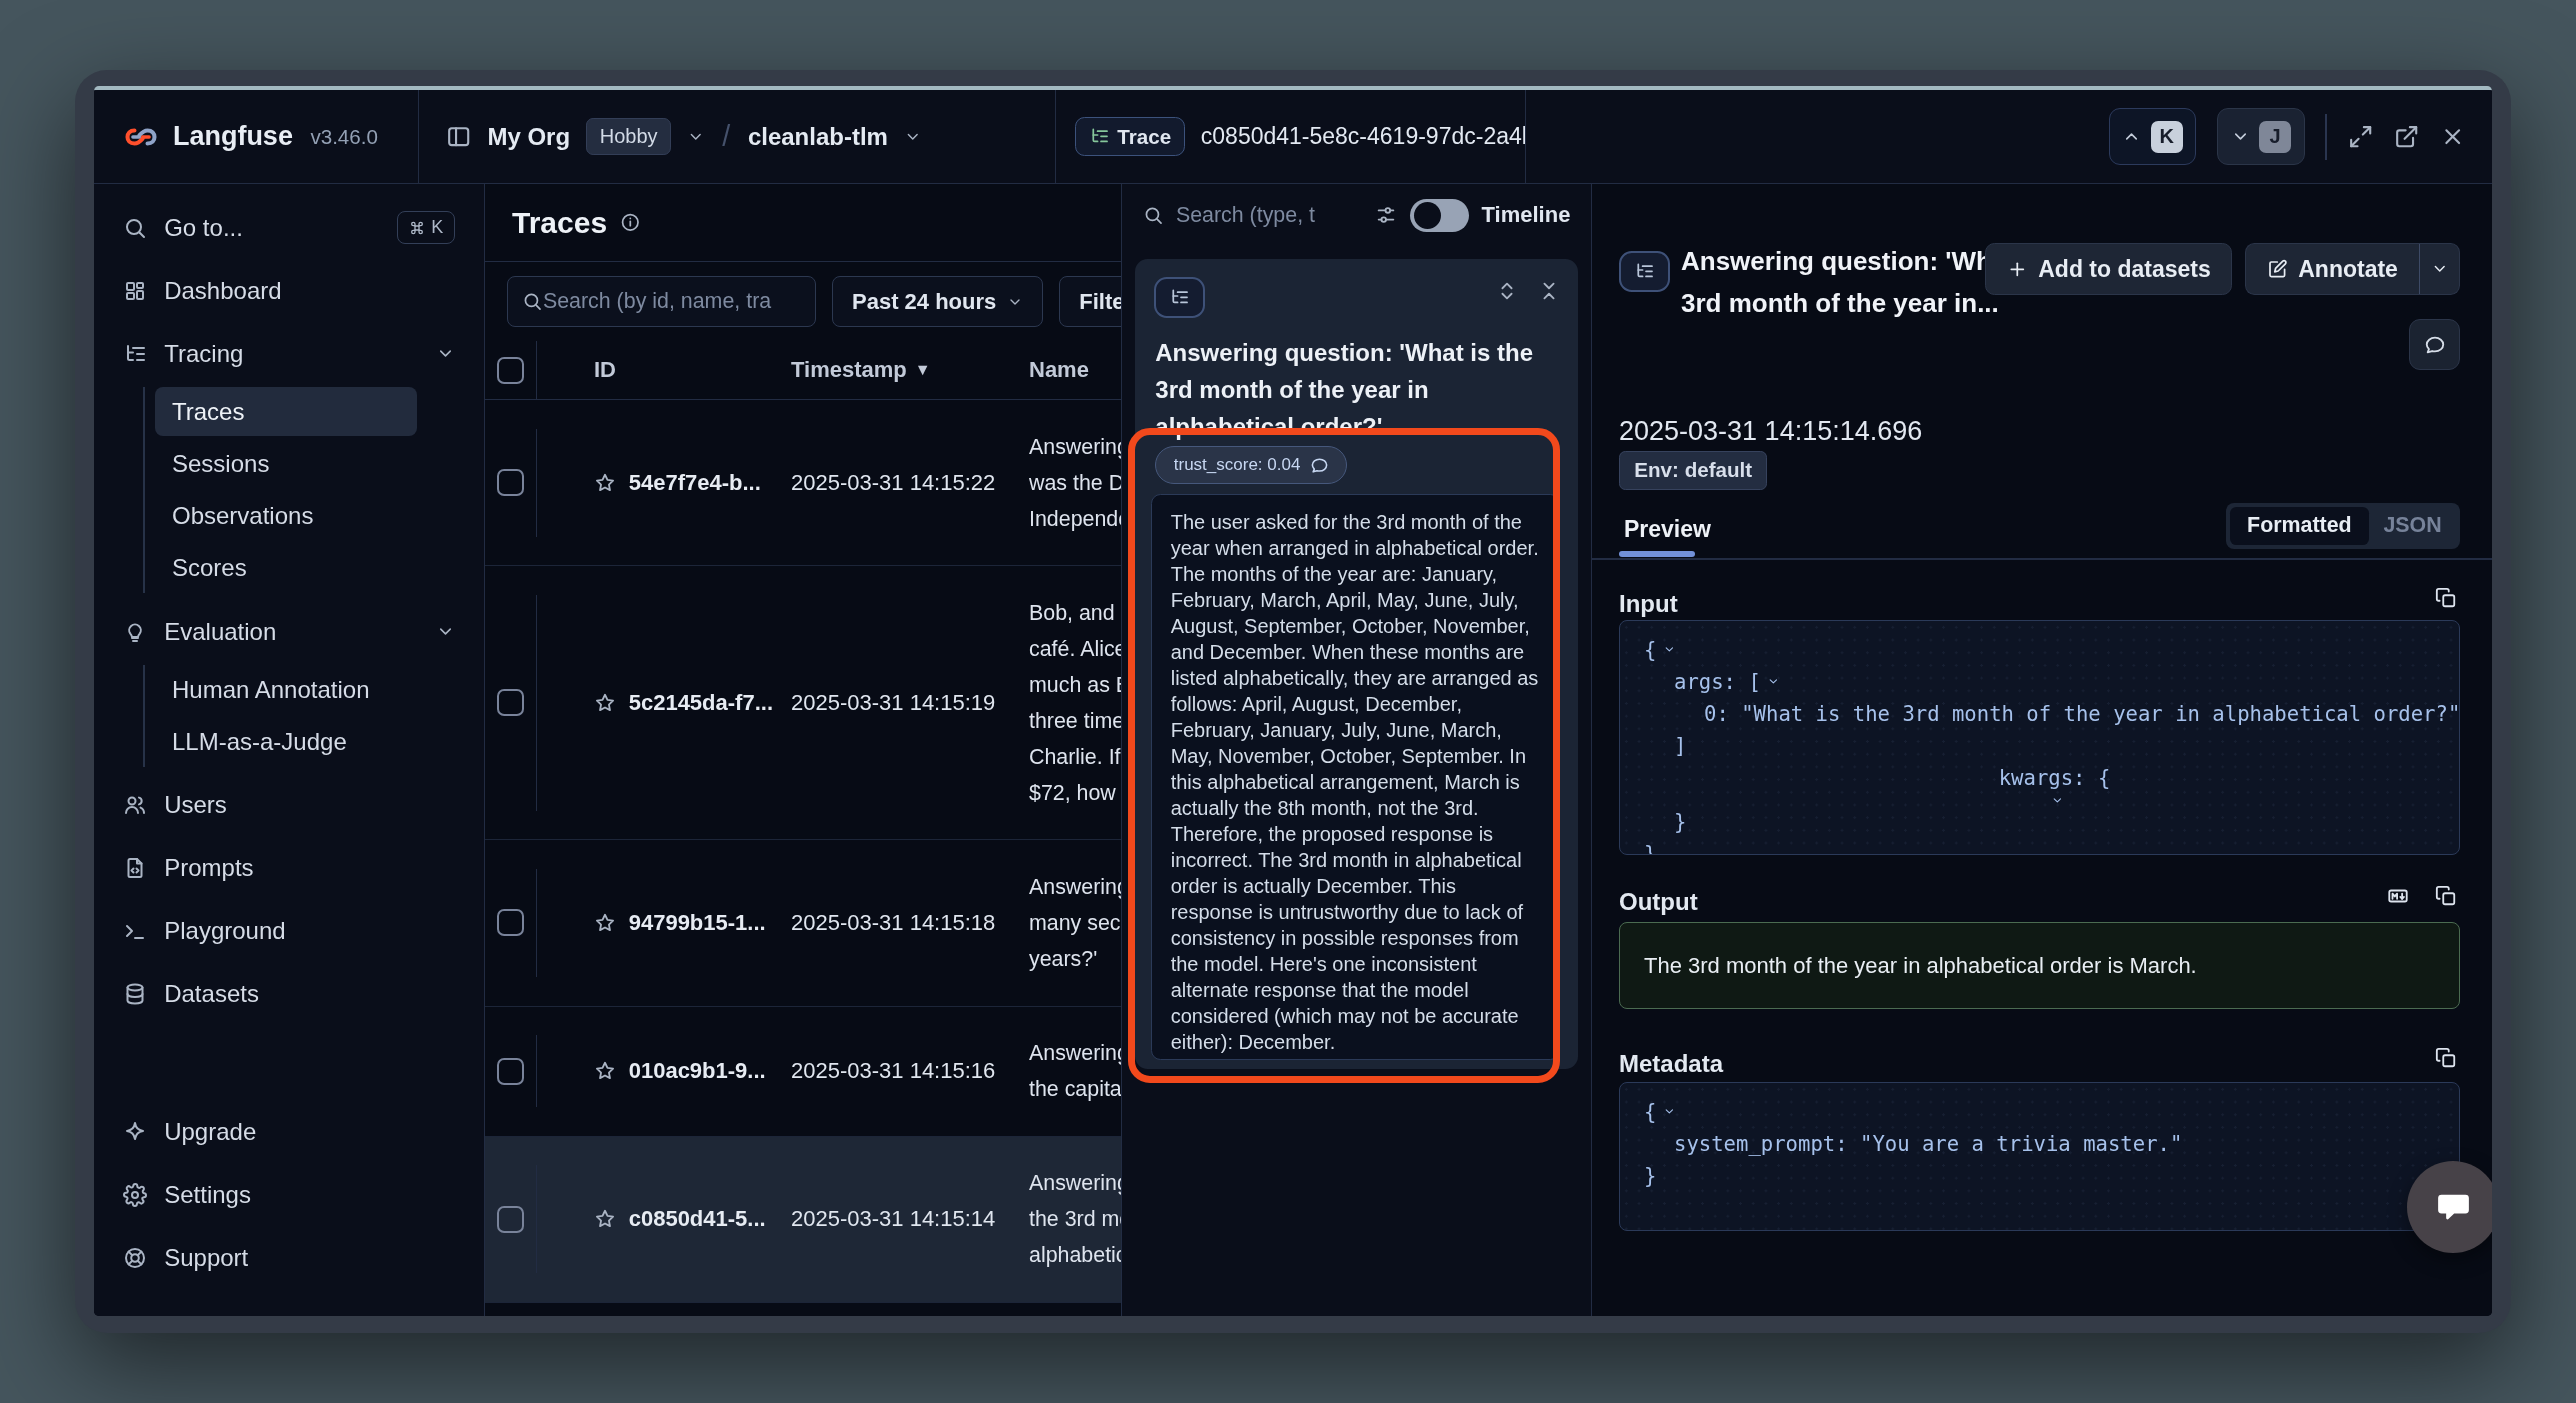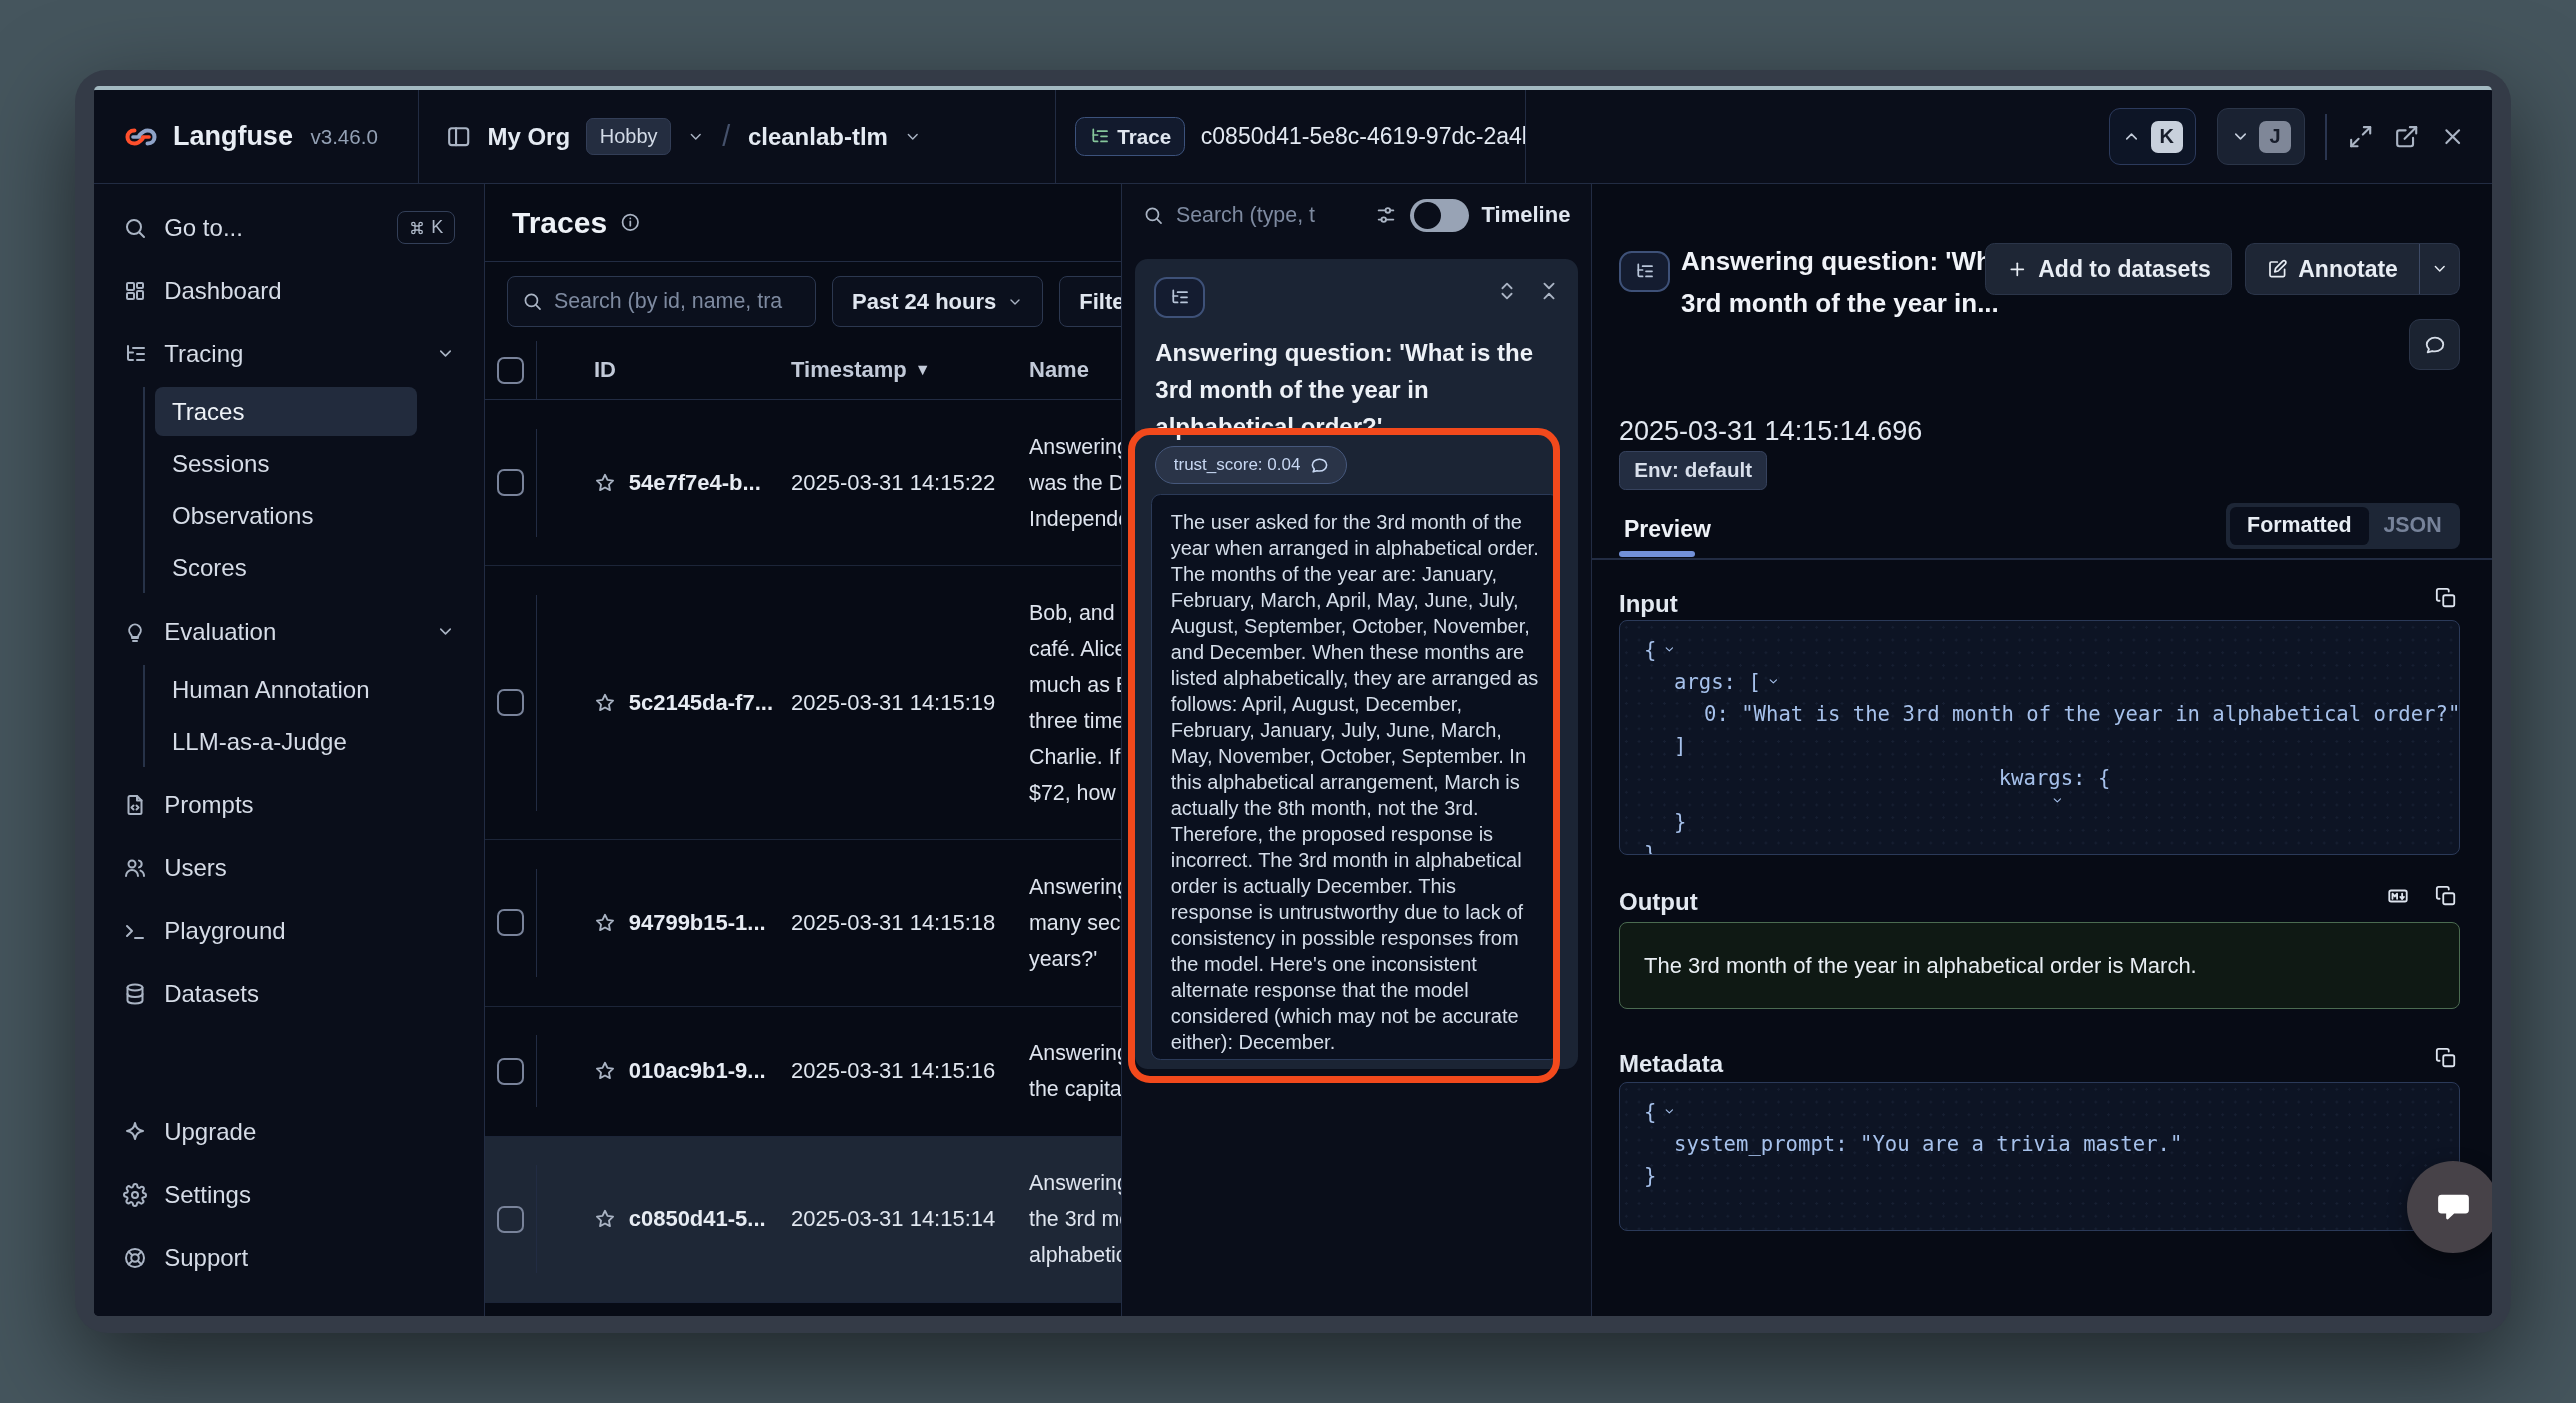--- a/index.html
+++ b/index.html
@@ -36,21 +36,21 @@
   .chev-r{margin-left:auto}
   .nav-children{margin:-3.2px 0 12.7px 33px;border-left:2.4px solid #273248;display:flex;flex-direction:column;gap:3.2px;padding-left:9.5px}
   .nav-child{height:49px;display:flex;align-items:center;padding:0 17.5px;font-size:24px;color:#d6dce7;border-radius:8px;cursor:pointer;width:262px;white-space:nowrap}
   .nav-child.active{background:#222b3d;color:#eef2f7}
   .spacer{flex:1}
   
   .traces{width:637px;flex:none;border-right:1.6px solid #222c43;background:#070b15;display:flex;flex-direction:column;overflow:hidden}
   .pt-row{height:78px;flex:none;display:flex;align-items:center;gap:12.7px;padding:0 27px;border-bottom:1.6px solid #222c43}
   .pt-title{font-size:30px;font-weight:700;color:#eef2f7}
   .toolbar{height:79px;flex:none;display:flex;align-items:center;gap:16px;padding:0 22px;overflow:hidden}
-  .searchbox{flex:0 0 309px;height:51px;border:1.6px solid #2c3850;background:#0b101d;border-radius:8px;display:flex;align-items:center;gap:11px;padding:0 14.3px;overflow:hidden;cursor:text}
+  .searchbox{flex:0 0 309px;height:51px;border:1.6px solid #2c3850;background:#0b101d;border-radius:8px;display:flex;align-items:center;padding:0 14.3px;overflow:hidden;cursor:text}
   .ph{font-size:21.4px;color:#7e8aa0;white-space:nowrap}
   .tbtn{height:51px;border:1.6px solid #2c3850;background:#0b101d;border-radius:8px;display:inline-flex;align-items:center;gap:11px;padding:0 19px;font-size:22px;font-weight:600;color:#e0e6ef;white-space:nowrap;cursor:pointer;flex:none}
   .thead{height:59px;flex:none;display:flex;align-items:center;border-bottom:1.6px solid #222c43;font-size:22px;font-weight:600;color:#c2cad8}
   .col-check{width:52px;flex:none;align-self:stretch;display:flex;align-items:center;justify-content:center;border-right:1.6px solid #222c43}
   .checkbox{width:27px;height:27px;border:2.4px solid #79839a;border-radius:7.1px;cursor:pointer}
   .col-id{flex:0 0 254px;padding-left:57px;display:flex;align-items:center;gap:12.7px;overflow:hidden}
   .col-ts{flex:0 0 238px;display:flex;align-items:center;gap:8px;white-space:nowrap}
   .col-name{flex:1;overflow:hidden}
   .sort{font-size:16px;color:#c2cad8}
   .rows{flex:1;overflow:hidden;display:flex;flex-direction:column}
@@ -302,38 +302,38 @@
            </div>
               <div class="nav-child">
              <span>LLM-as-a-Judge</span>
            </div>
             </div>
        <div>
 
        <div class="nav-item">
              <span class="ic i30 dim">
                   <svg viewBox="0 0 24 24" fill="none" stroke="currentColor" stroke-width="2" stroke-linecap="round" stroke-linejoin="round">
+                    <circle cx="9" cy="8" r="3.5"></circle>
+                    <path d="M3 20c0-3.3 2.7-6 6-6s6 2.7 6 6"></path>
+                    <path d="M16 4.6a3.5 3.5 0 0 1 0 6.8"></path>
+                    <path d="M17.5 14.6c2 .8 3.5 2.9 3.5 5.4"></path>
+                  </svg>
+                </span>
+             <span class="nav-label">Users</span>
+           </div>
+              <div class="nav-item">
+             <span class="ic i30 dim">
+                  <svg viewBox="0 0 24 24" fill="none" stroke="currentColor" stroke-width="2" stroke-linecap="round" stroke-linejoin="round">
                     <path d="M14 3H7a1.5 1.5 0 0 0-1.5 1.5v15A1.5 1.5 0 0 0 7 21h10a1.5 1.5 0 0 0 1.5-1.5V7.5z"></path>
                     <path d="M14 3v4.5h4.5"></path>
                     <path d="M10.5 12.5l-2 2 2 2"></path>
                     <path d="M13.5 12.5l2 2-2 2"></path>
                   </svg>
                 </span>
              <span class="nav-label">Prompts</span>
-           </div>
-              <div class="nav-item">
-             <span class="ic i30 dim">
-                  <svg viewBox="0 0 24 24" fill="none" stroke="currentColor" stroke-width="2" stroke-linecap="round" stroke-linejoin="round">
-                    <circle cx="9" cy="8" r="3.5"></circle>
-                    <path d="M3 20c0-3.3 2.7-6 6-6s6 2.7 6 6"></path>
-                    <path d="M16 4.6a3.5 3.5 0 0 1 0 6.8"></path>
-                    <path d="M17.5 14.6c2 .8 3.5 2.9 3.5 5.4"></path>
-                  </svg>
-                </span>
-             <span class="nav-label">Users</span>
            </div>
               <div class="nav-item">
              <span class="ic i30 dim">
                   <svg viewBox="0 0 24 24" fill="none" stroke="currentColor" stroke-width="2" stroke-linecap="round" stroke-linejoin="round">
                     <path d="M4 7l5 5-5 5"></path>
                     <path d="M12 19h8"></path>
                   </svg>
                 </span>
              <span class="nav-label">Playground</span>
            </div>

